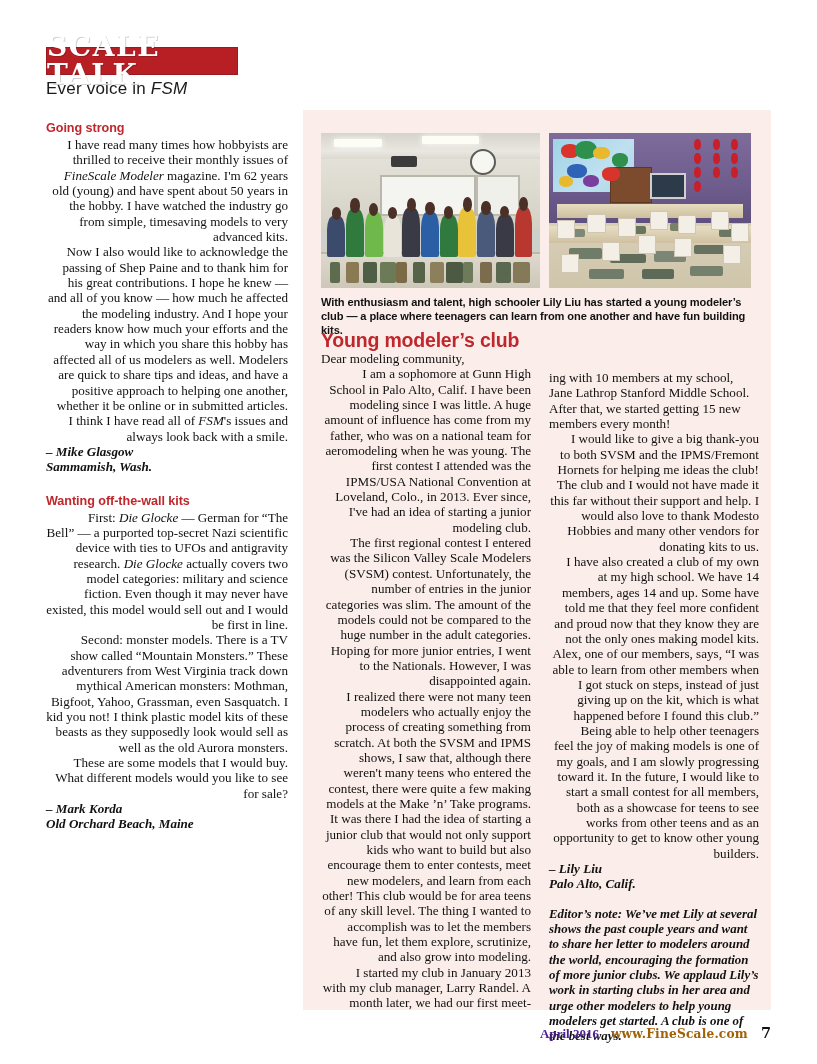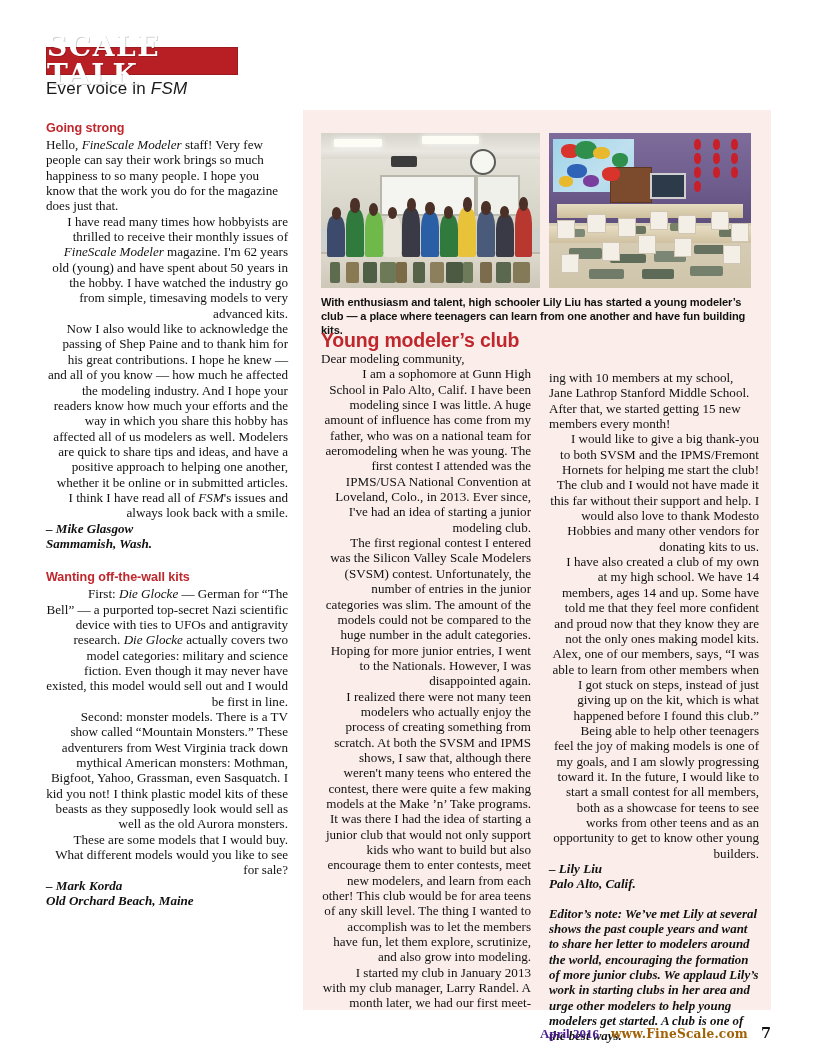--- a/index.html
+++ b/index.html
@@ -302,21 +302,20 @@
   <div class="masthead-title">SCALE TALK</div>
 </div>
 <div class="subhead">
   <span>Ever voice in </span><span class="ital">FSM</span>
 </div>
 
 <div class="col-left">
 
   <div class="letter">
     <div class="letter-head">Going strong</div>
-    <p class="body">Hello, <i>FineScale Modeler</i> staff! Very few people can say their work brings so much happiness to so many people. I hope you know that the work you do for the magazine does just that.</p>
     <p class="body indent">I have read many times how hobbyists are thrilled to receive their monthly issues of <i>FineScale Modeler</i> magazine. I'm 62 years old (young) and have spent about 50 years in the hobby. I have watched the industry go from simple, timesaving models to very advanced kits.</p>
     <p class="body indent">Now I also would like to acknowledge the passing of Shep Paine and to thank him for his great contributions. I hope he knew — and all of you know — how much he affected the modeling industry. And I hope your readers know how much your efforts and the way in which you share this hobby has affected all of us modelers as well. Modelers are quick to share tips and ideas, and have a positive approach to helping one another, whether it be online or in submitted articles.</p>
     <p class="body indent">I think I have read all of <i>FSM</i>'s issues and always look back with a smile.</p>
     <p class="sig">– Mike Glasgow</p>
     <p class="sig">Sammamish, Wash.</p>
   </div>
 
   <div class="letter">
     <div class="letter-head mt">Wanting off-the-wall kits</div>
     <p class="body indent">First: <i>Die Glocke</i> — German for “The Bell” — a purported top-secret Nazi scientific device with ties to UFOs and antigravity research. <i>Die Glocke</i> actually covers two model categories: military and science fiction. Even though it may never have existed, this model would sell out and I would be first in line.</p>
@@ -433,21 +432,21 @@
     <div class="panel-col left">
       <p class="body">Dear modeling community,</p>
       <p class="body indent">I am a sophomore at Gunn High School in Palo Alto, Calif. I have been modeling since I was little. A huge amount of influence has come from my father, who was on a national team for aeromodeling when he was young. The first contest I attended was the IPMS/USA National Convention at Loveland, Colo., in 2013. Ever since, I've had an idea of starting a junior modeling club.</p>
       <p class="body indent">The first regional contest I entered was the Silicon Valley Scale Modelers (SVSM) contest. Unfortunately, the number of entries in the junior categories was slim. The amount of the models could not be compared to the huge number in the adult categories. Hoping for more junior entries, I went to the Nationals. However, I was disappointed again.</p>
       <p class="body indent">I realized there were not many teen modelers who actually enjoy the process of creating something from scratch. At both the SVSM and IPMS shows, I saw that, although there weren't many teens who entered the contest, there were quite a few making models at the Make ’n’ Take programs. It was there I had the idea of starting a junior club that would not only support kids who want to build but also encourage them to enter contests, meet new modelers, and learn from each other! This club would be for area teens of any skill level. The thing I wanted to accomplish was to let the members have fun, let them explore, scrutinize, and also grow into modeling.</p>
       <p class="body indent">I started my club in January 2013 with my club manager, Larry Randel. A month later, we had our first meet-</p>
     </div>
 
     <div class="panel-col right">
       <p class="body">ing with 10 members at my school, Jane Lathrop Stanford Middle School. After that, we started getting 15 new members every month!</p>
-      <p class="body indent">I would like to give a big thank-you to both SVSM and the IPMS/Fremont Hornets for helping me start the club! The club and I would not have made it this far without their support and help. I would also love to thank Modesto Hobbies and many other vendors for donating kits to us.</p>
+      <p class="body indent">I would like to give a big thank-you to both SVSM and the IPMS/Fremont Hornets for helping me ideas the club! The club and I would not have made it this far without their support and help. I would also love to thank Modesto Hobbies and many other vendors for donating kits to us.</p>
       <p class="body indent">I have also created a club of my own at my high school. We have 14 members, ages 14 and up. Some have told me that they feel more confident and proud now that they know they are not the only ones making model kits. Alex, one of our members, says, “I was able to learn from other members when I got stuck on steps, instead of just giving up on the kit, which is what happened before I found this club.”</p>
       <p class="body indent">Being able to help other teenagers feel the joy of making models is one of my goals, and I am slowly progressing toward it. In the future, I would like to start a small contest for all members, both as a showcase for teens to see works from other teens and as an opportunity to get to know other young builders.</p>
       <p class="sig">– Lily Liu</p>
       <p class="sig">Palo Alto, Calif.</p>
       <p class="ednote">Editor’s note: We’ve met Lily at several shows the past couple years and want to share her letter to modelers around the world, encouraging the formation of more junior clubs. We applaud Lily’s work in starting clubs in her area and urge other modelers to help young modelers get started. A club is one of the best ways.</p>
     </div>
 
   </div>
 
 </div>

